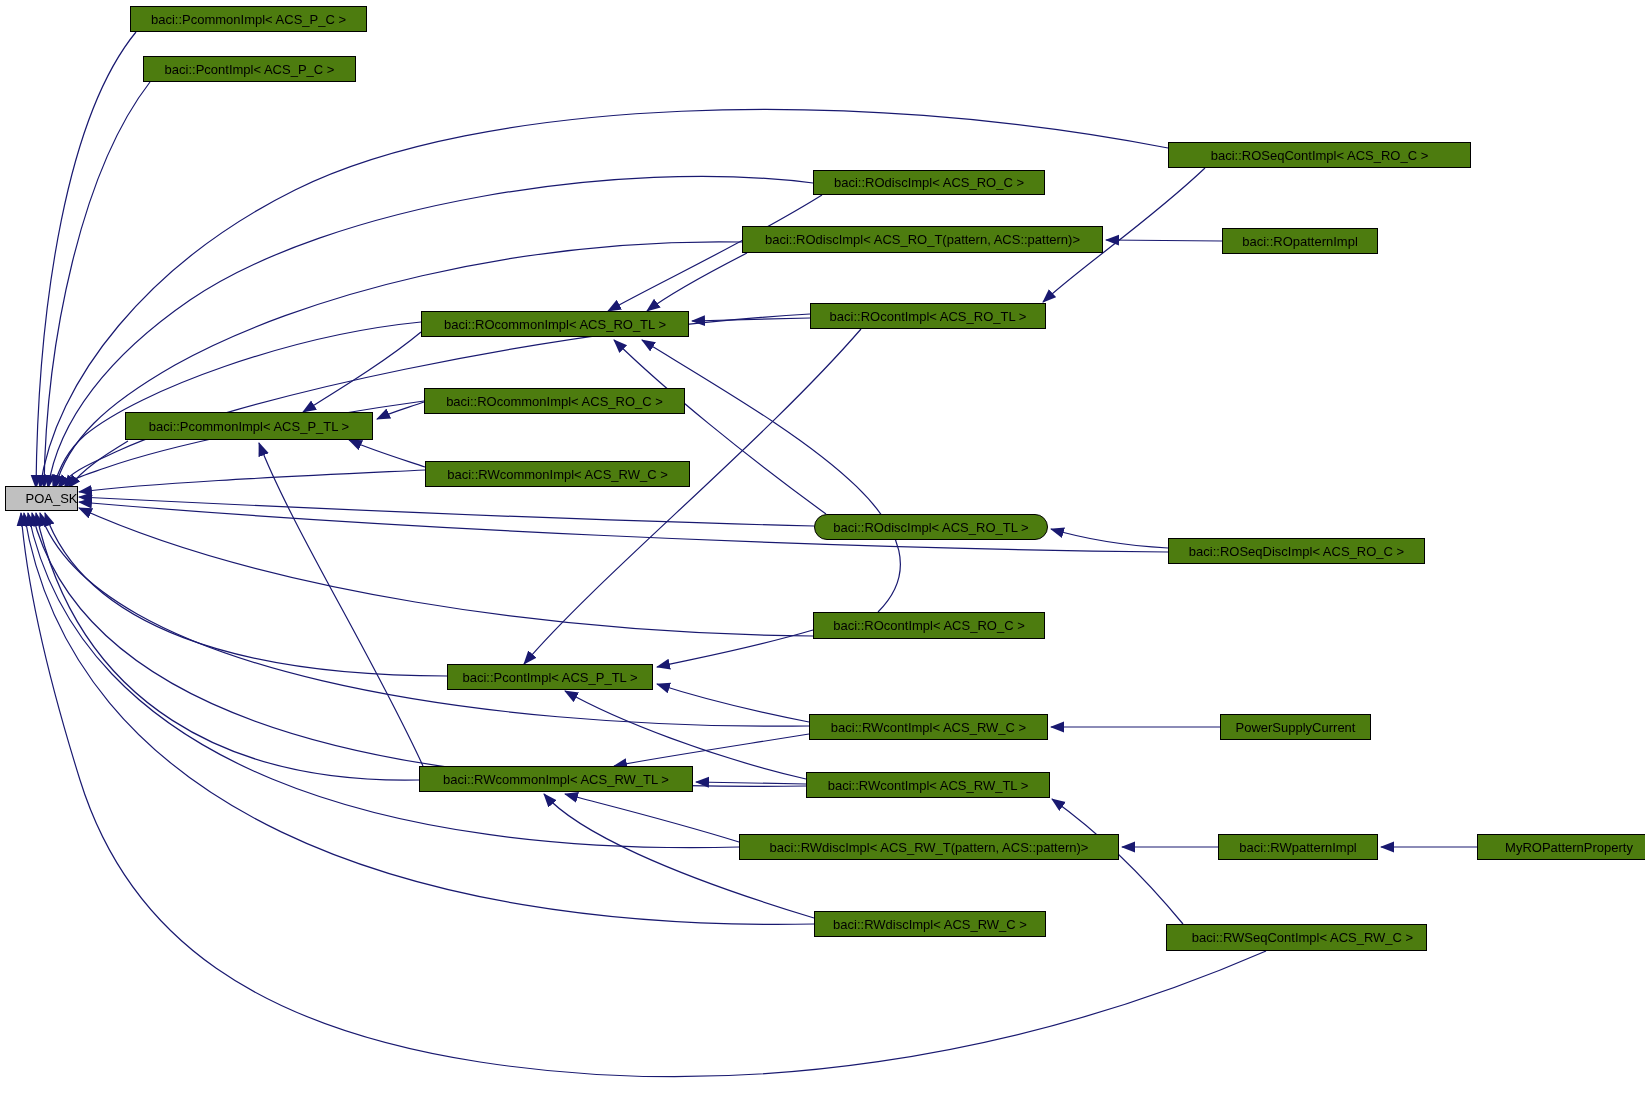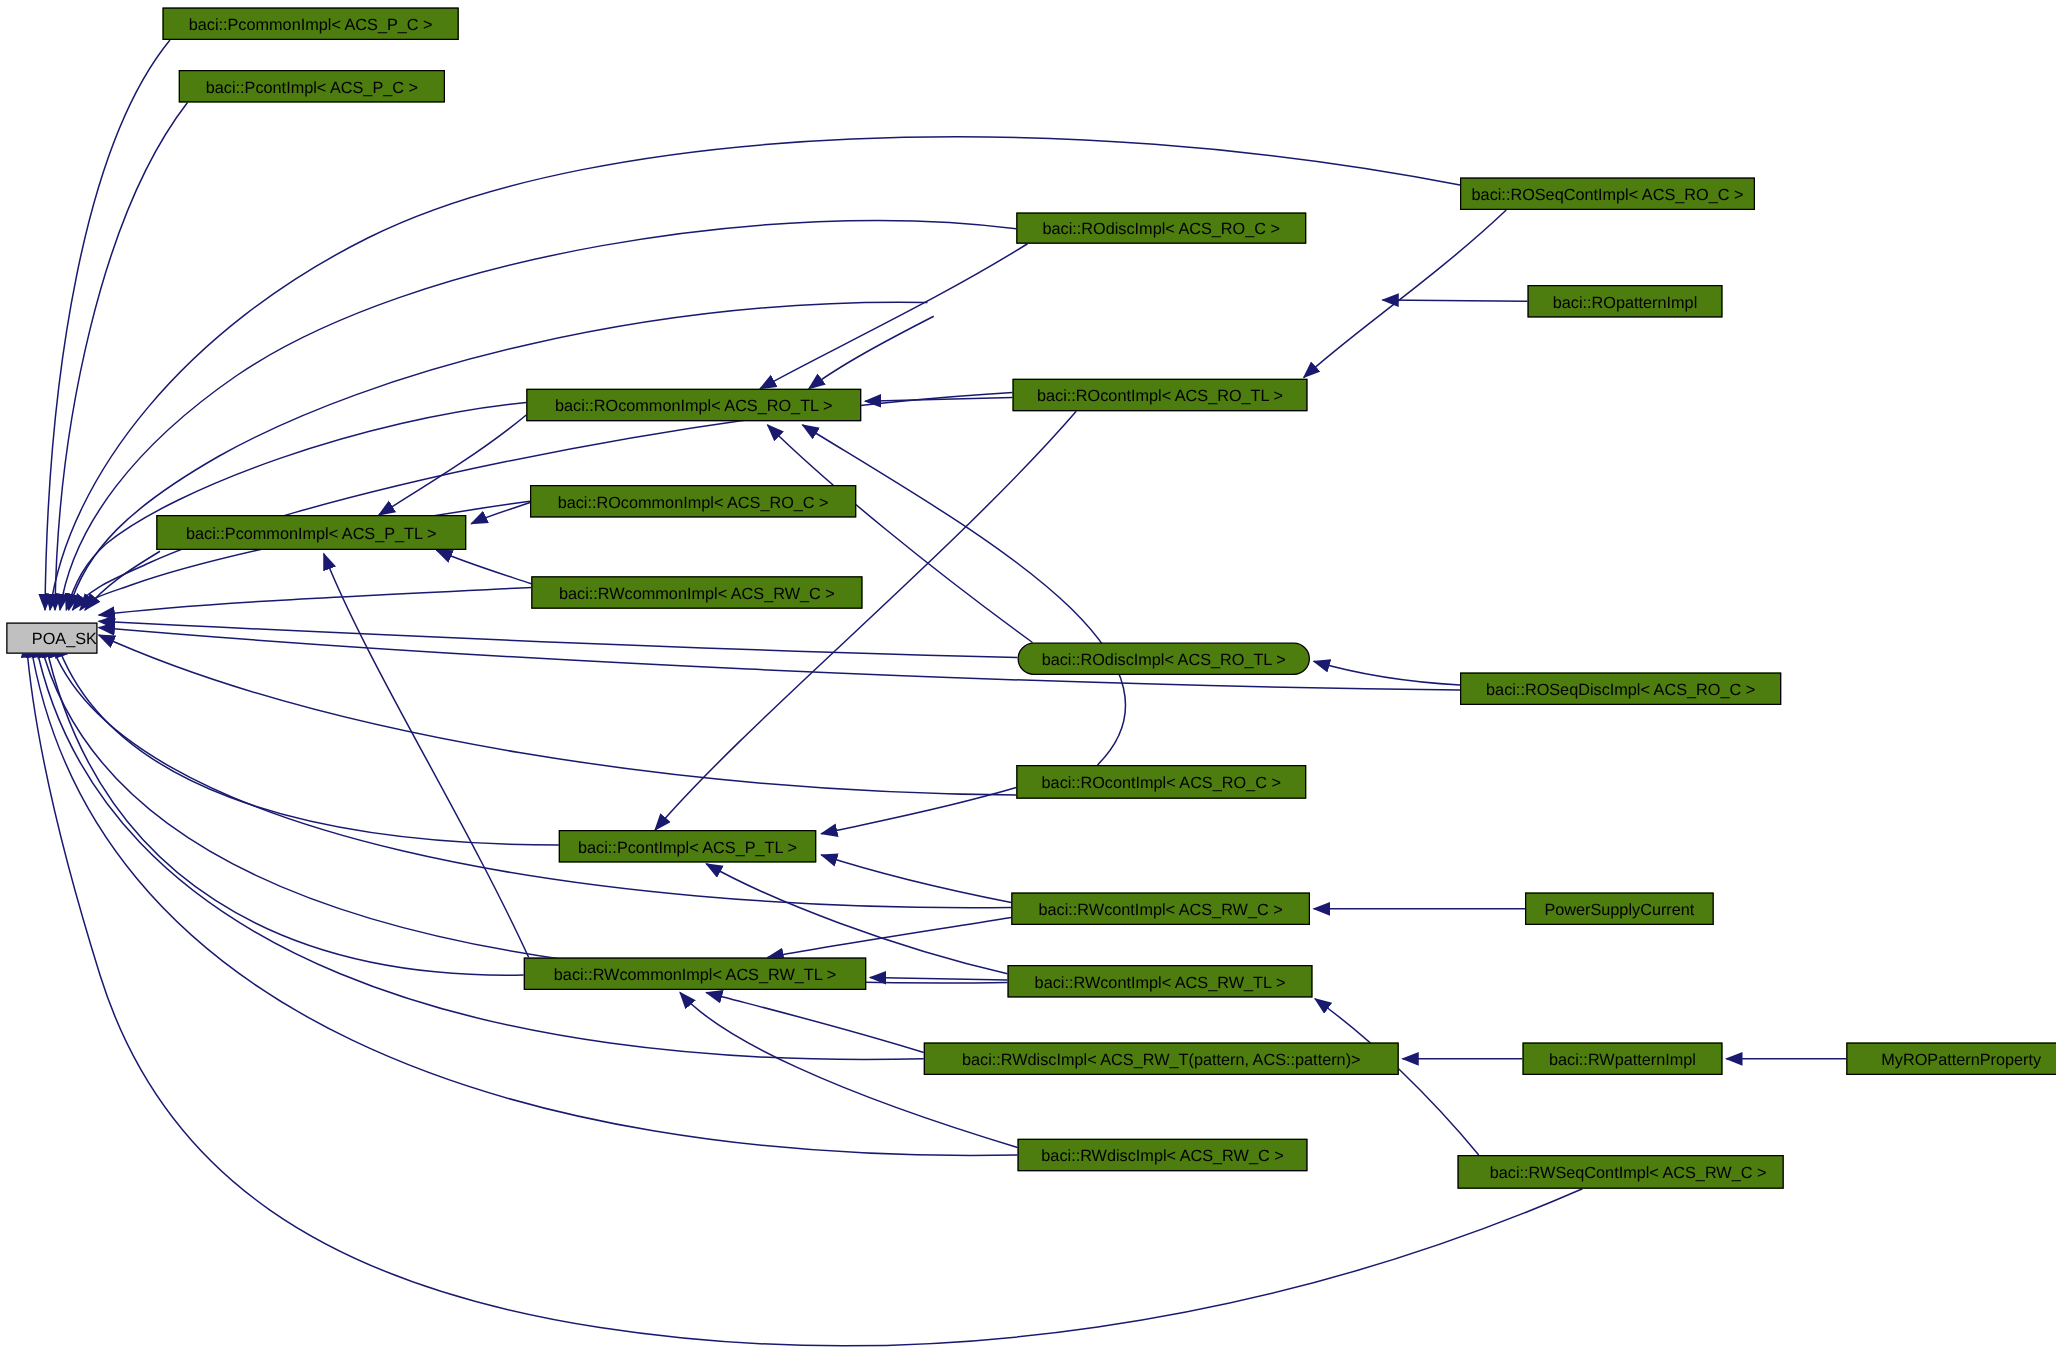--- a/index.html
+++ b/index.html
@@ -84,28 +84,29 @@
     <path class="edge" marker-end="url(#arr)" d="M 1183,924 C 1145,878 1098,832 1052,799"></path>
     <path class="edge" marker-end="url(#arr)" d="M 1222,241 L 1106,240"></path>
     <path class="edge" marker-end="url(#arr)" d="M 1218,847 L 1122,847"></path>
     <path class="edge" marker-end="url(#arr)" d="M 1477,847 L 1381,847"></path>
     <path class="edge" marker-end="url(#arr)" d="M 1220,727 L 1051,727"></path>
   </svg>
 
   <div class="node" style="left:130px;top:6px;width:237px;height:26px;">baci::PcommonImpl&lt; ACS_P_C &gt;</div>
   <div class="node" style="left:143px;top:56px;width:213px;height:26px;">baci::PcontImpl&lt; ACS_P_C &gt;</div>
   <div class="node" style="left:813px;top:170px;width:232px;height:25px;">baci::ROdiscImpl&lt; ACS_RO_C &gt;</div>
-  <div class="node" style="left:1168px;top:142px;width:236px;height:26px;">baci::ROSeqContImpl&lt; ACS_RO_C &gt;</div>
+  <div class="node" style="left:742px;top:226px;width:361px;height:27px;">baci::ROdiscImpl&lt; ACS_RO_T(pattern, ACS::pattern)&gt;</div>
+  <div class="node" style="left:1168px;top:142px;width:303px;height:26px;">baci::ROSeqContImpl&lt; ACS_RO_C &gt;</div>
   <div class="node" style="left:1222px;top:228px;width:156px;height:26px;">baci::ROpatternImpl</div>
   <div class="node" style="left:421px;top:311px;width:268px;height:26px;">baci::ROcommonImpl&lt; ACS_RO_TL &gt;</div>
   <div class="node" style="left:810px;top:303px;width:236px;height:26px;">baci::ROcontImpl&lt; ACS_RO_TL &gt;</div>
   <div class="node" style="left:424px;top:388px;width:261px;height:26px;">baci::ROcommonImpl&lt; ACS_RO_C &gt;</div>
   <div class="node" style="left:125px;top:412px;width:248px;height:28px;">baci::PcommonImpl&lt; ACS_P_TL &gt;</div>
   <div class="node" style="left:425px;top:461px;width:265px;height:26px;">baci::RWcommonImpl&lt; ACS_RW_C &gt;</div>
-  <div class="node highlight" style="left:5px;top:498px;width:73px;height:25px;padding-left:20px;">POA_SK</div>
+  <div class="node highlight" style="left:5px;top:486px;width:73px;height:25px;padding-left:20px;">POA_SK</div>
   <div class="node" style="left:814px;top:514px;width:234px;height:26px;border-radius:13px;">baci::ROdiscImpl&lt; ACS_RO_TL &gt;</div>
   <div class="node" style="left:1168px;top:538px;width:257px;height:26px;">baci::ROSeqDiscImpl&lt; ACS_RO_C &gt;</div>
   <div class="node" style="left:813px;top:612px;width:232px;height:27px;">baci::ROcontImpl&lt; ACS_RO_C &gt;</div>
   <div class="node" style="left:447px;top:664px;width:206px;height:26px;text-align:center;">baci::PcontImpl&lt; ACS_P_TL &gt;</div>
   <div class="node" style="left:809px;top:714px;width:239px;height:26px;">baci::RWcontImpl&lt; ACS_RW_C &gt;</div>
   <div class="node" style="left:1220px;top:714px;width:151px;height:26px;">PowerSupplyCurrent</div>
   <div class="node" style="left:419px;top:766px;width:274px;height:26px;">baci::RWcommonImpl&lt; ACS_RW_TL &gt;</div>
   <div class="node" style="left:806px;top:772px;width:244px;height:26px;">baci::RWcontImpl&lt; ACS_RW_TL &gt;</div>
   <div class="node" style="left:739px;top:834px;width:380px;height:26px;">baci::RWdiscImpl&lt; ACS_RW_T(pattern, ACS::pattern)&gt;</div>
   <div class="node" style="left:1218px;top:834px;width:160px;height:26px;">baci::RWpatternImpl</div>

